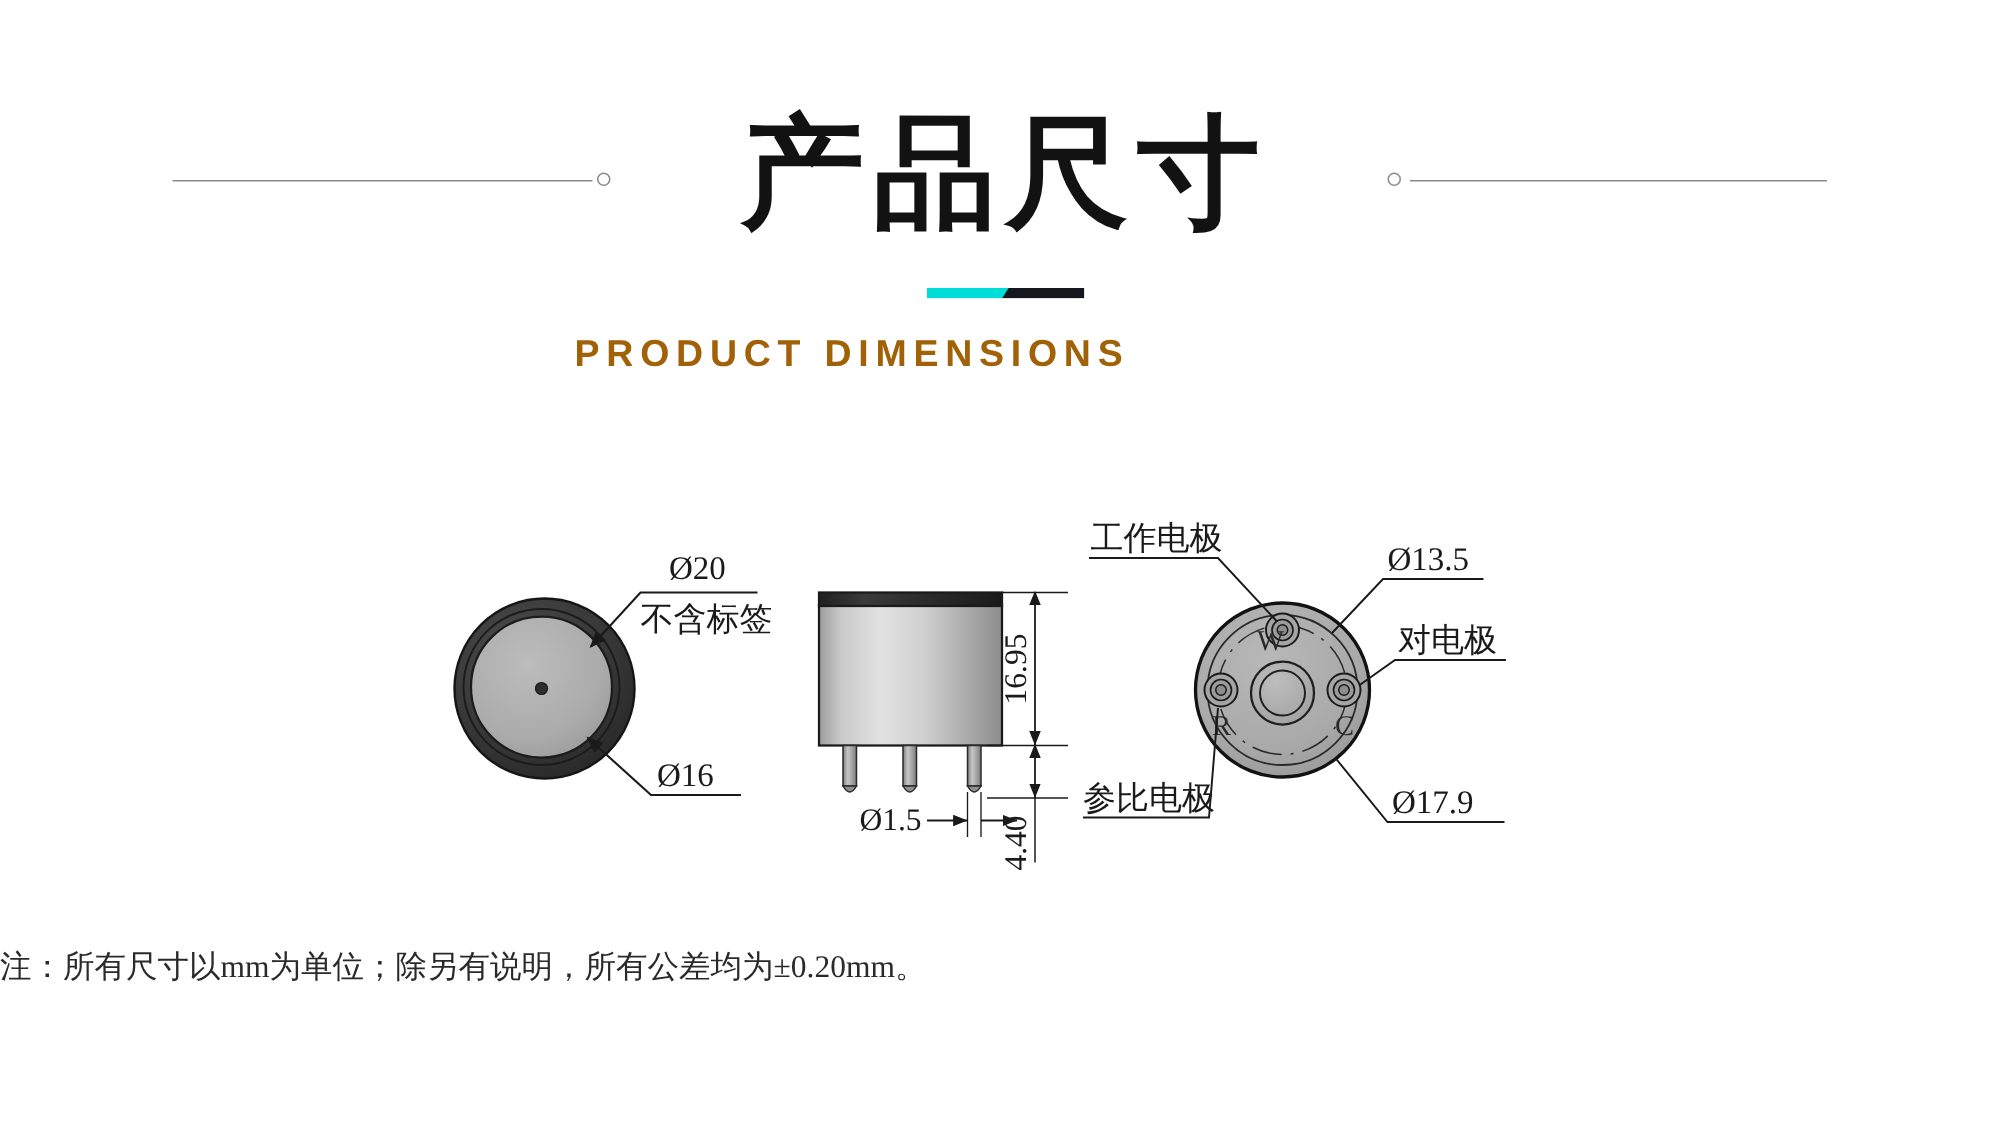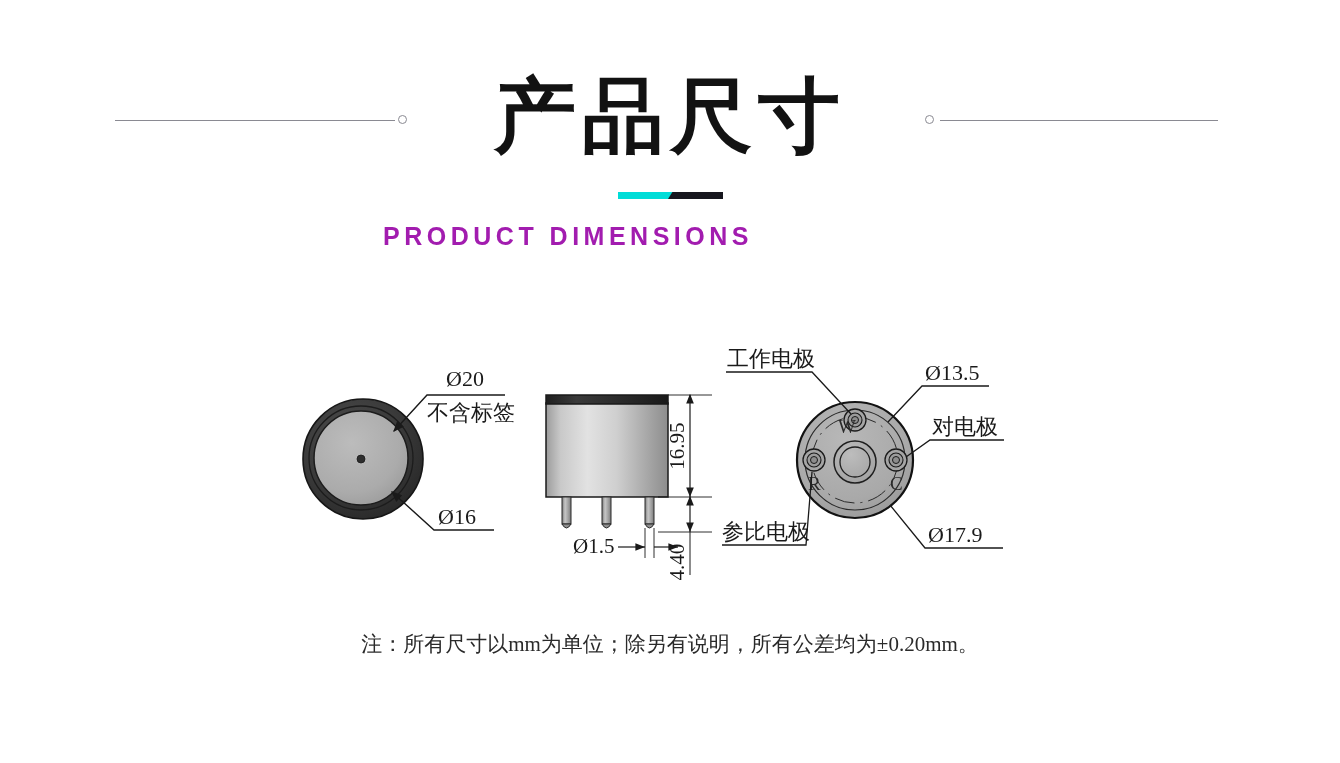--- a/index.html
+++ b/index.html
@@ -84,41 +84,41 @@
 
   #title-en {
     position: absolute;
     left: 0;
     top: 222px;
     width: 1136px;
     text-align: center;
     font-size: 25px;
     font-weight: 700;
     letter-spacing: 4.5px;
-    color: #a21caf;
+    color: #a16207;
     white-space: nowrap;
   }
 
   
   #drawing {
     position: absolute;
     left: 0;
     top: 300px;
     width: 1200px;
     height: 340px;
   }
   #drawing svg { display: block; }
 
   
   #note {
     position: absolute;
     left: 0;
     top: 630px;
     width: 1340px;
-    text-align: center;
+    text-align: left;
     font-family: "Liberation Serif", serif;
     font-size: 21px;
     color: #2a2a2a;
     white-space: nowrap;
   }
 </style>
 </head>
 <body>
 
 <div id="header">

